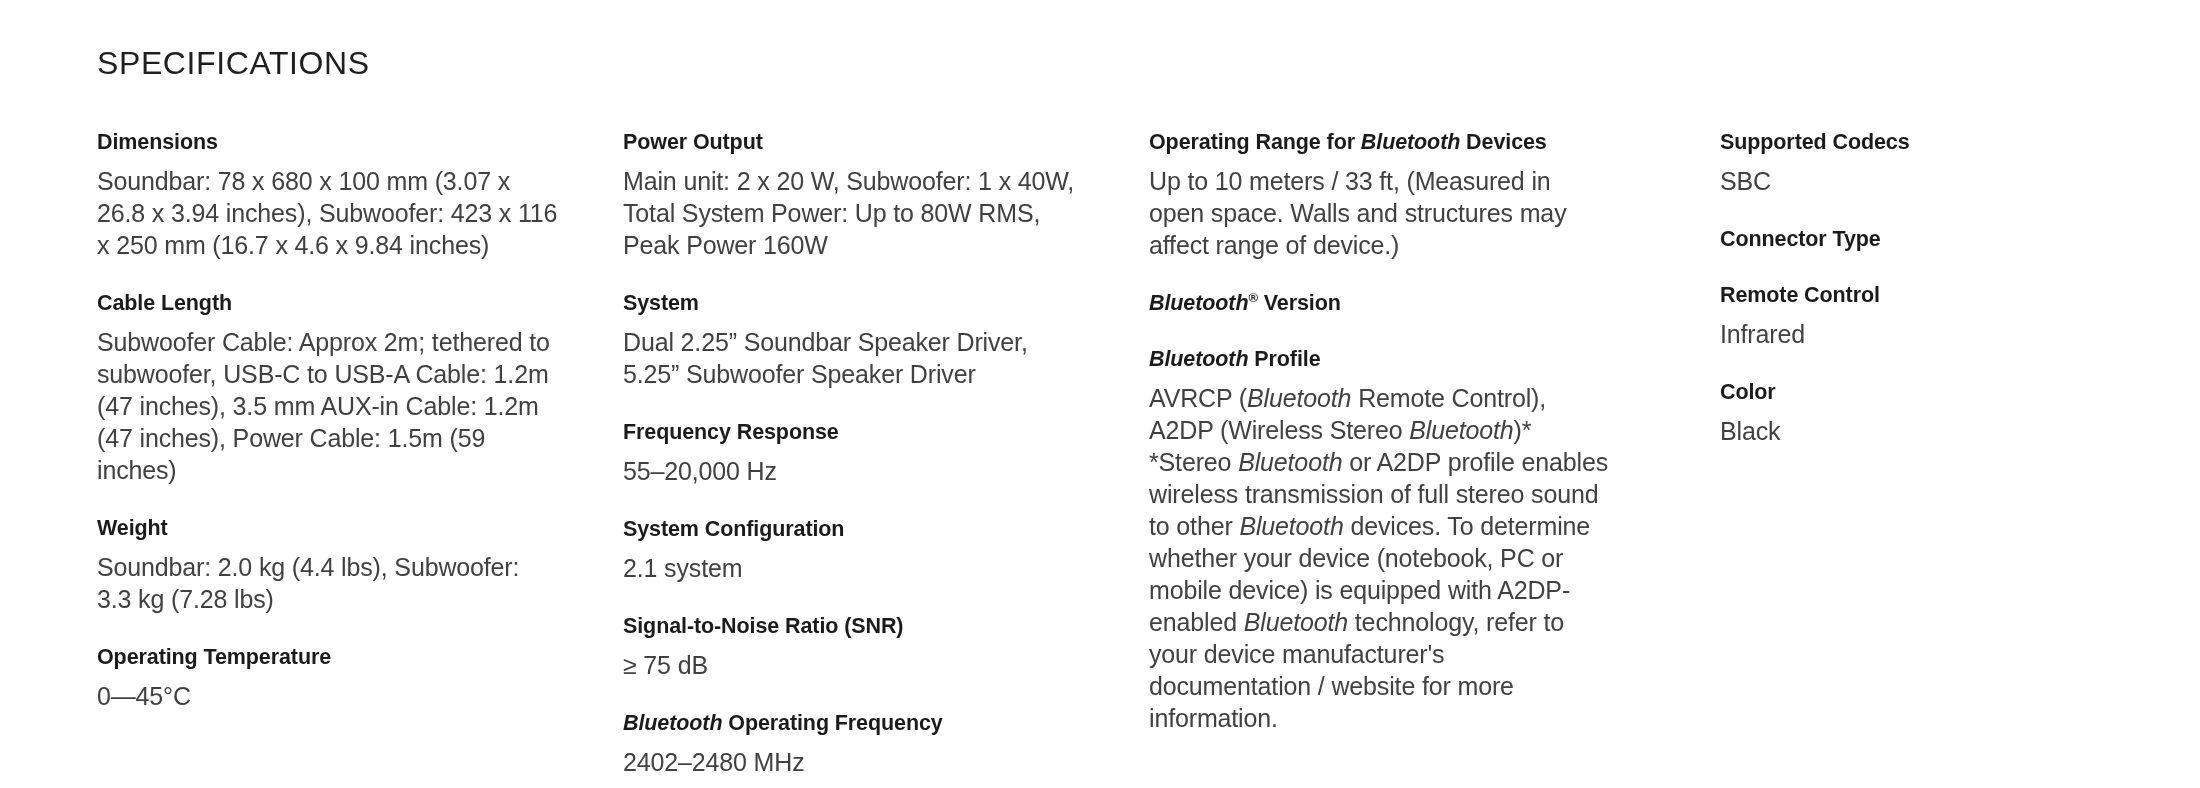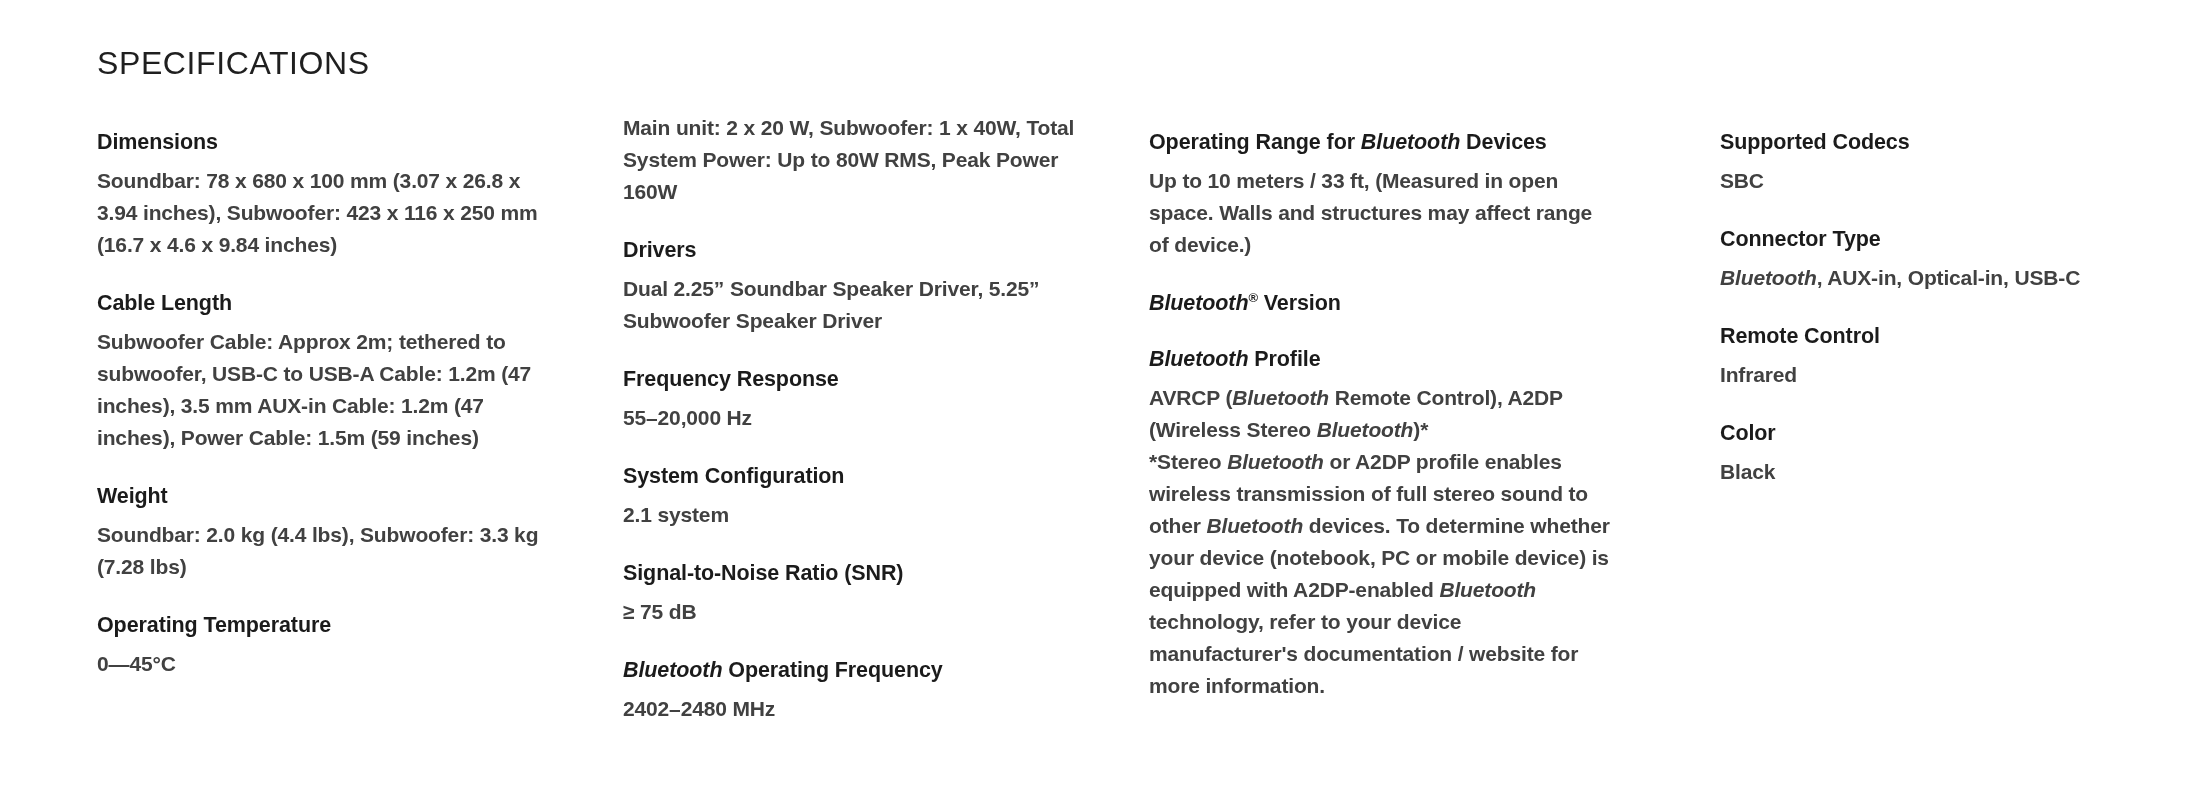--- a/index.html
+++ b/index.html
@@ -32,23 +32,23 @@
     font-size: 21.5px;
     line-height: 28px;
     font-weight: 700;
     color: #1b1b1b;
     margin: 28px 0 9px 0;
     max-width: 462px;
     letter-spacing: -0.1px;
   }
   .spec-col .spec-item:first-child h3 { margin-top: 16px; }
   .spec-item p {
-    font-size: 21px;
+    font-size: 25px;
     line-height: 32px;
-    font-weight: 700;
+    font-weight: 400;
     color: #414141;
     margin: 0;
     max-width: 462px;
     letter-spacing: -0.15px;
   }
   em { font-style: italic; }
   sup {
     font-size: 13px;
     vertical-align: super;
     line-height: 0;
@@ -74,24 +74,25 @@
     <h3>Weight</h3>
     <p><span>Soundbar: 2.0 kg (4.4 lbs), Subwoofer: 3.3 kg (7.28 lbs)</span></p>
   </section>
         <section class="spec-item">
     <h3>Operating Temperature</h3>
     <p><span>0—45°C</span></p>
   </section>
       </div>
       <div class="spec-col">
         <section class="spec-item">
+    <h3>Power Output</h3>
     <p><span>Main unit: 2 x 20 W, Subwoofer: 1 x 40W, Total System Power: Up to 80W RMS, Peak Power 160W</span></p>
   </section>
         <section class="spec-item">
-    <h3>Drivers</h3>
+    <h3>System</h3>
     <p><span>Dual 2.25” Soundbar Speaker Driver, 5.25” Subwoofer Speaker Driver</span></p>
   </section>
         <section class="spec-item">
     <h3>Frequency Response</h3>
     <p><span>55–20,000 Hz</span></p>
   </section>
         <section class="spec-item">
     <h3>System Configuration</h3>
     <p><span>2.1 system</span></p>
   </section>
@@ -117,21 +118,20 @@
     <p><span>AVRCP (</span><em>Bluetooth</em><span> Remote Control), A2DP (Wireless Stereo </span><em>Bluetooth</em><span>)*</span><br><span>*Stereo </span><em>Bluetooth</em><span> or A2DP profile enables wireless transmission of full stereo sound to other </span><em>Bluetooth</em><span> devices. To determine whether your device (notebook, PC or mobile device) is equipped with A2DP-enabled </span><em>Bluetooth</em><span> technology, refer to your device manufacturer's documentation / website for more information.</span></p>
   </section>
       </div>
       <div class="spec-col">
         <section class="spec-item">
     <h3>Supported Codecs</h3>
     <p><span>SBC</span></p>
   </section>
         <section class="spec-item">
     <h3>Connector Type</h3>
-    <p><em>Bluetooth</em><span>, AUX-in, Optical-in, USB-C</span></p>
   </section>
         <section class="spec-item">
     <h3>Remote Control</h3>
     <p><span>Infrared</span></p>
   </section>
         <section class="spec-item">
     <h3>Color</h3>
     <p><span>Black</span></p>
   </section>
       </div>

